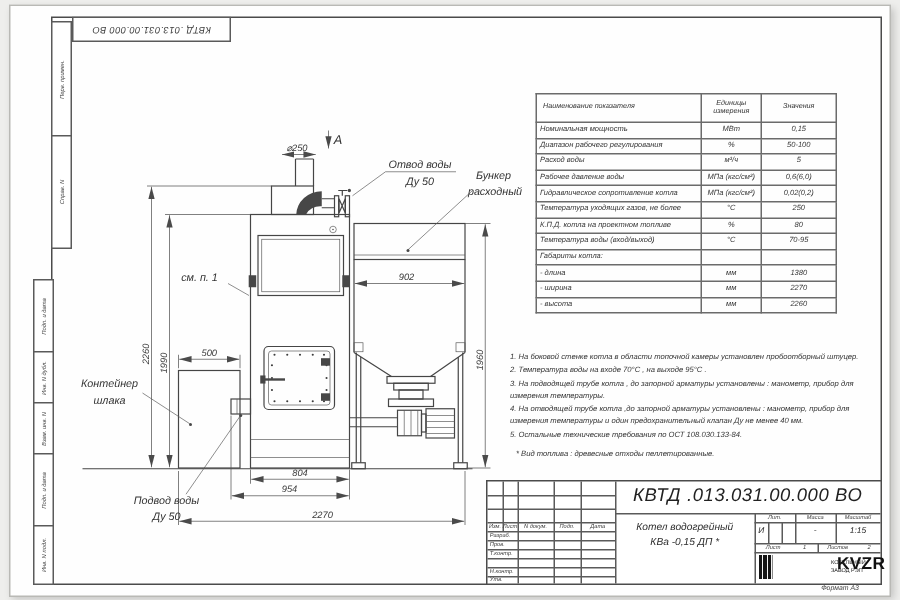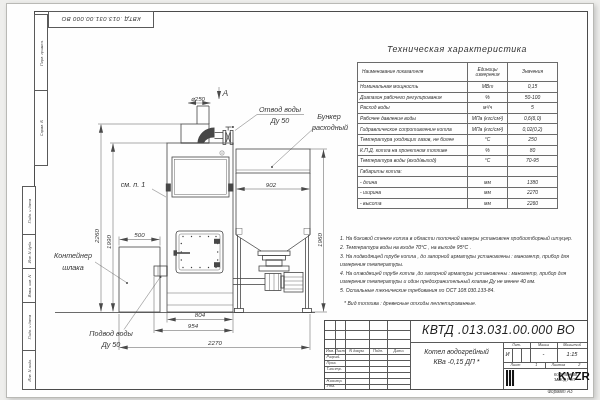--- a/index.html
+++ b/index.html
@@ -81,21 +81,20 @@
   <div class="box" style="left:22px;top:268px;width:12px;height:34px;">
     <span class="rotCCW">Взам. инв. N</span>
     </div>
   <div class="box" style="left:22px;top:302px;width:12px;height:48px;">
     <span class="rotCCW">Подп. и дата</span>
     </div>
   <div class="box" style="left:22px;top:350px;width:12px;height:38px;">
     <span class="rotCCW">Инв. N подл.</span>
     </div>
 
-  <div class="tech-title">Техническая характеристика</div>
   <table class="tech">
     <colgroup>
         <col style="width:110px">
         <col style="width:40px">
         <col style="width:50px">
       </colgroup>
     <tbody>
         <tr>
       <th style="text-align:left;padding-left:4px;">Наименование показателя</th>
       <th>Единицы измерения</th>

